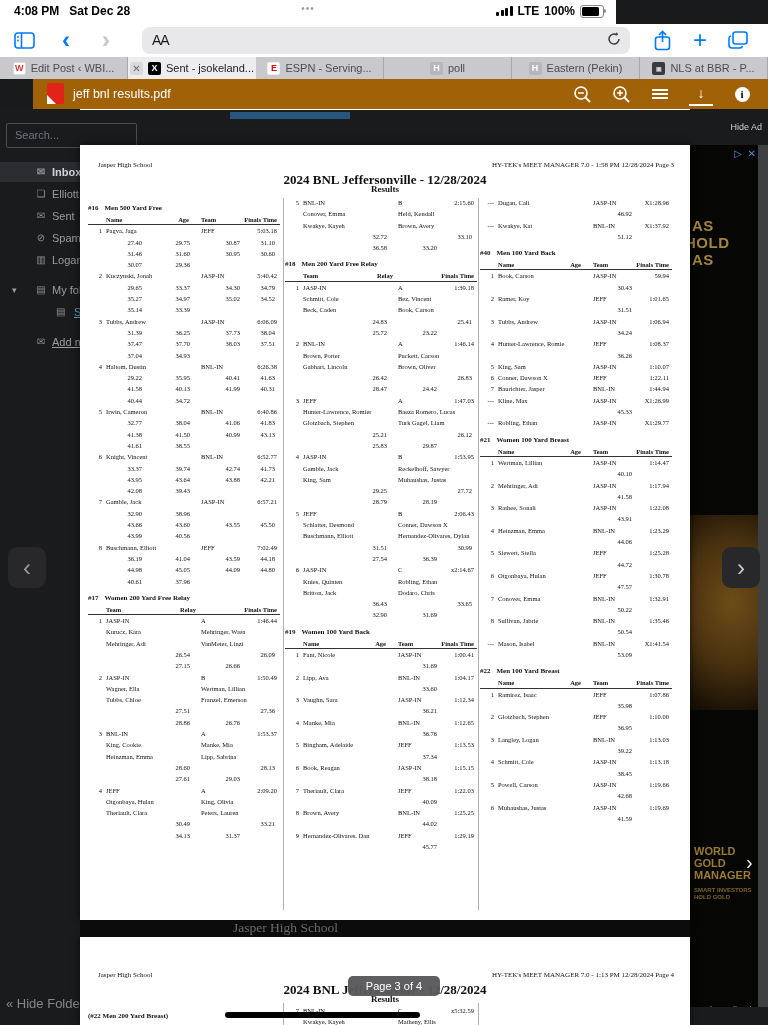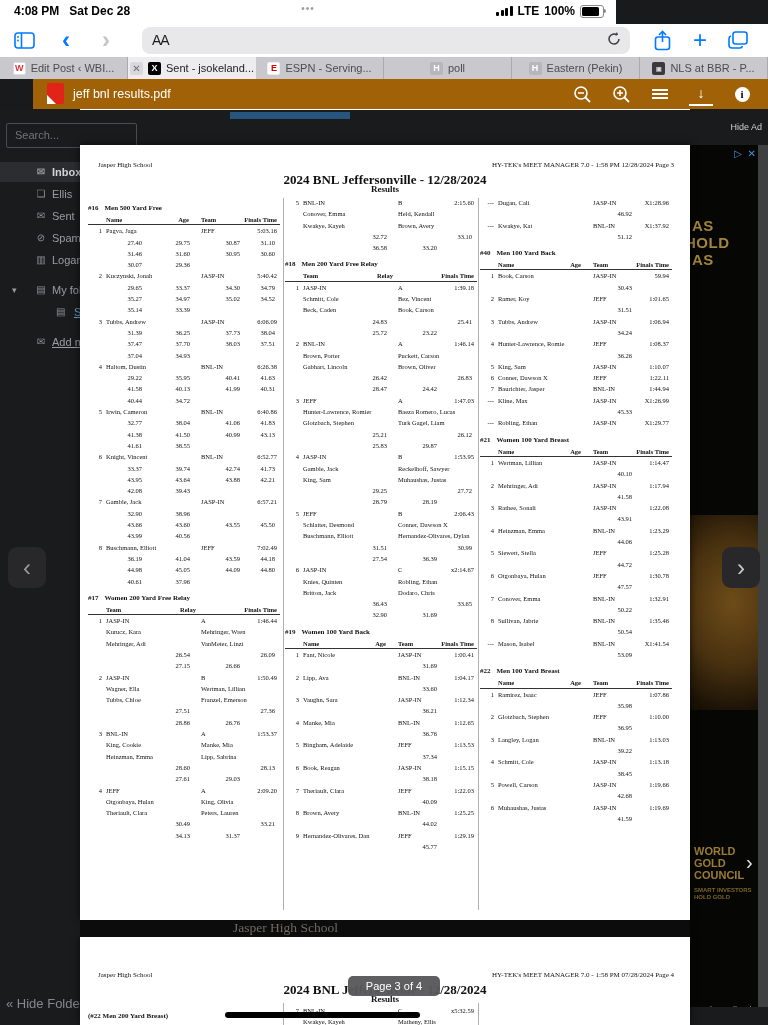--- a/index.html
+++ b/index.html
@@ -262,21 +262,21 @@
   <div class="blueaccent"></div>
   <div class="hidead">Hide Ad</div>
   <div class="searchbox">Search...</div>
   <div class="folders" id="folders">
       <div class="folderrow activefolder" style="top: 4px;">
         <span class="fico">✉</span>
         <span class="flab">Inbox</span>
       </div>
       <div class="folderrow" style="top: 26px;">
         <span class="fico">❏</span>
-        <span class="flab">Ellis</span>
+        <span class="flab">Elliott</span>
       </div>
       <div class="folderrow" style="top: 48px;">
         <span class="fico">✉</span>
         <span class="flab">Sent</span>
       </div>
       <div class="folderrow" style="top: 70px;">
         <span class="fico">⊘</span>
         <span class="flab">Spam</span>
       </div>
       <div class="folderrow" style="top: 92px;">
@@ -303,21 +303,21 @@
   <div class="adstrip">
     <span class="adchoices">▷</span>
     <span class="adclose">✕</span>
     <div class="adline" style="top:72px;left:2px;">AS</div>
     <div class="adline" style="top:89px;left:-5px;">HOLD</div>
     <div class="adline" style="top:106px;left:2px;">AS</div>
     <div class="turkey"></div>
     <div class="wgc">
       <div>WORLD</div>
         <div>GOLD</div>
-        <div>COUNCIL</div>
+        <div>MANAGER</div>
     </div>
     <div class="wgc-chev">›</div>
     <div class="tagline">
       <div>SMART INVESTORS</div>
         <div>HOLD GOLD</div>
     </div>
     <div class="adfeedback">Ad Feedback</div>
   </div>
   <div class="edgescroll"></div>
 
@@ -1122,21 +1122,21 @@
         </div>
       </div>
   </div>
 
   <div class="gapband">
     <span class="ghost">Jasper High School</span>
   </div>
 
   <div class="page page4">
     <div class="pg-school">Jasper High School</div>
-    <div class="pg-meet">HY-TEK's MEET MANAGER 7.0 - 1:58 PM  07/28/2024  Page 4</div>
+    <div class="pg-meet">HY-TEK's MEET MANAGER 7.0 - 1:13 PM  12/28/2024  Page 4</div>
     <div class="pg-title">2024 BNL Jeffersonville - 12/28/2024</div>
     <div class="pg-results">Results</div>
     <div class="divider dv1"></div>
     <div class="divider dv2"></div>
     <div class="col c0" id="p4c0">
         <div class="ev">
           <span class="ev-name">(#22 Men 200 Yard Breast)</span>
         </div>
         <div class="rw">
           <span class="p">---</span>

